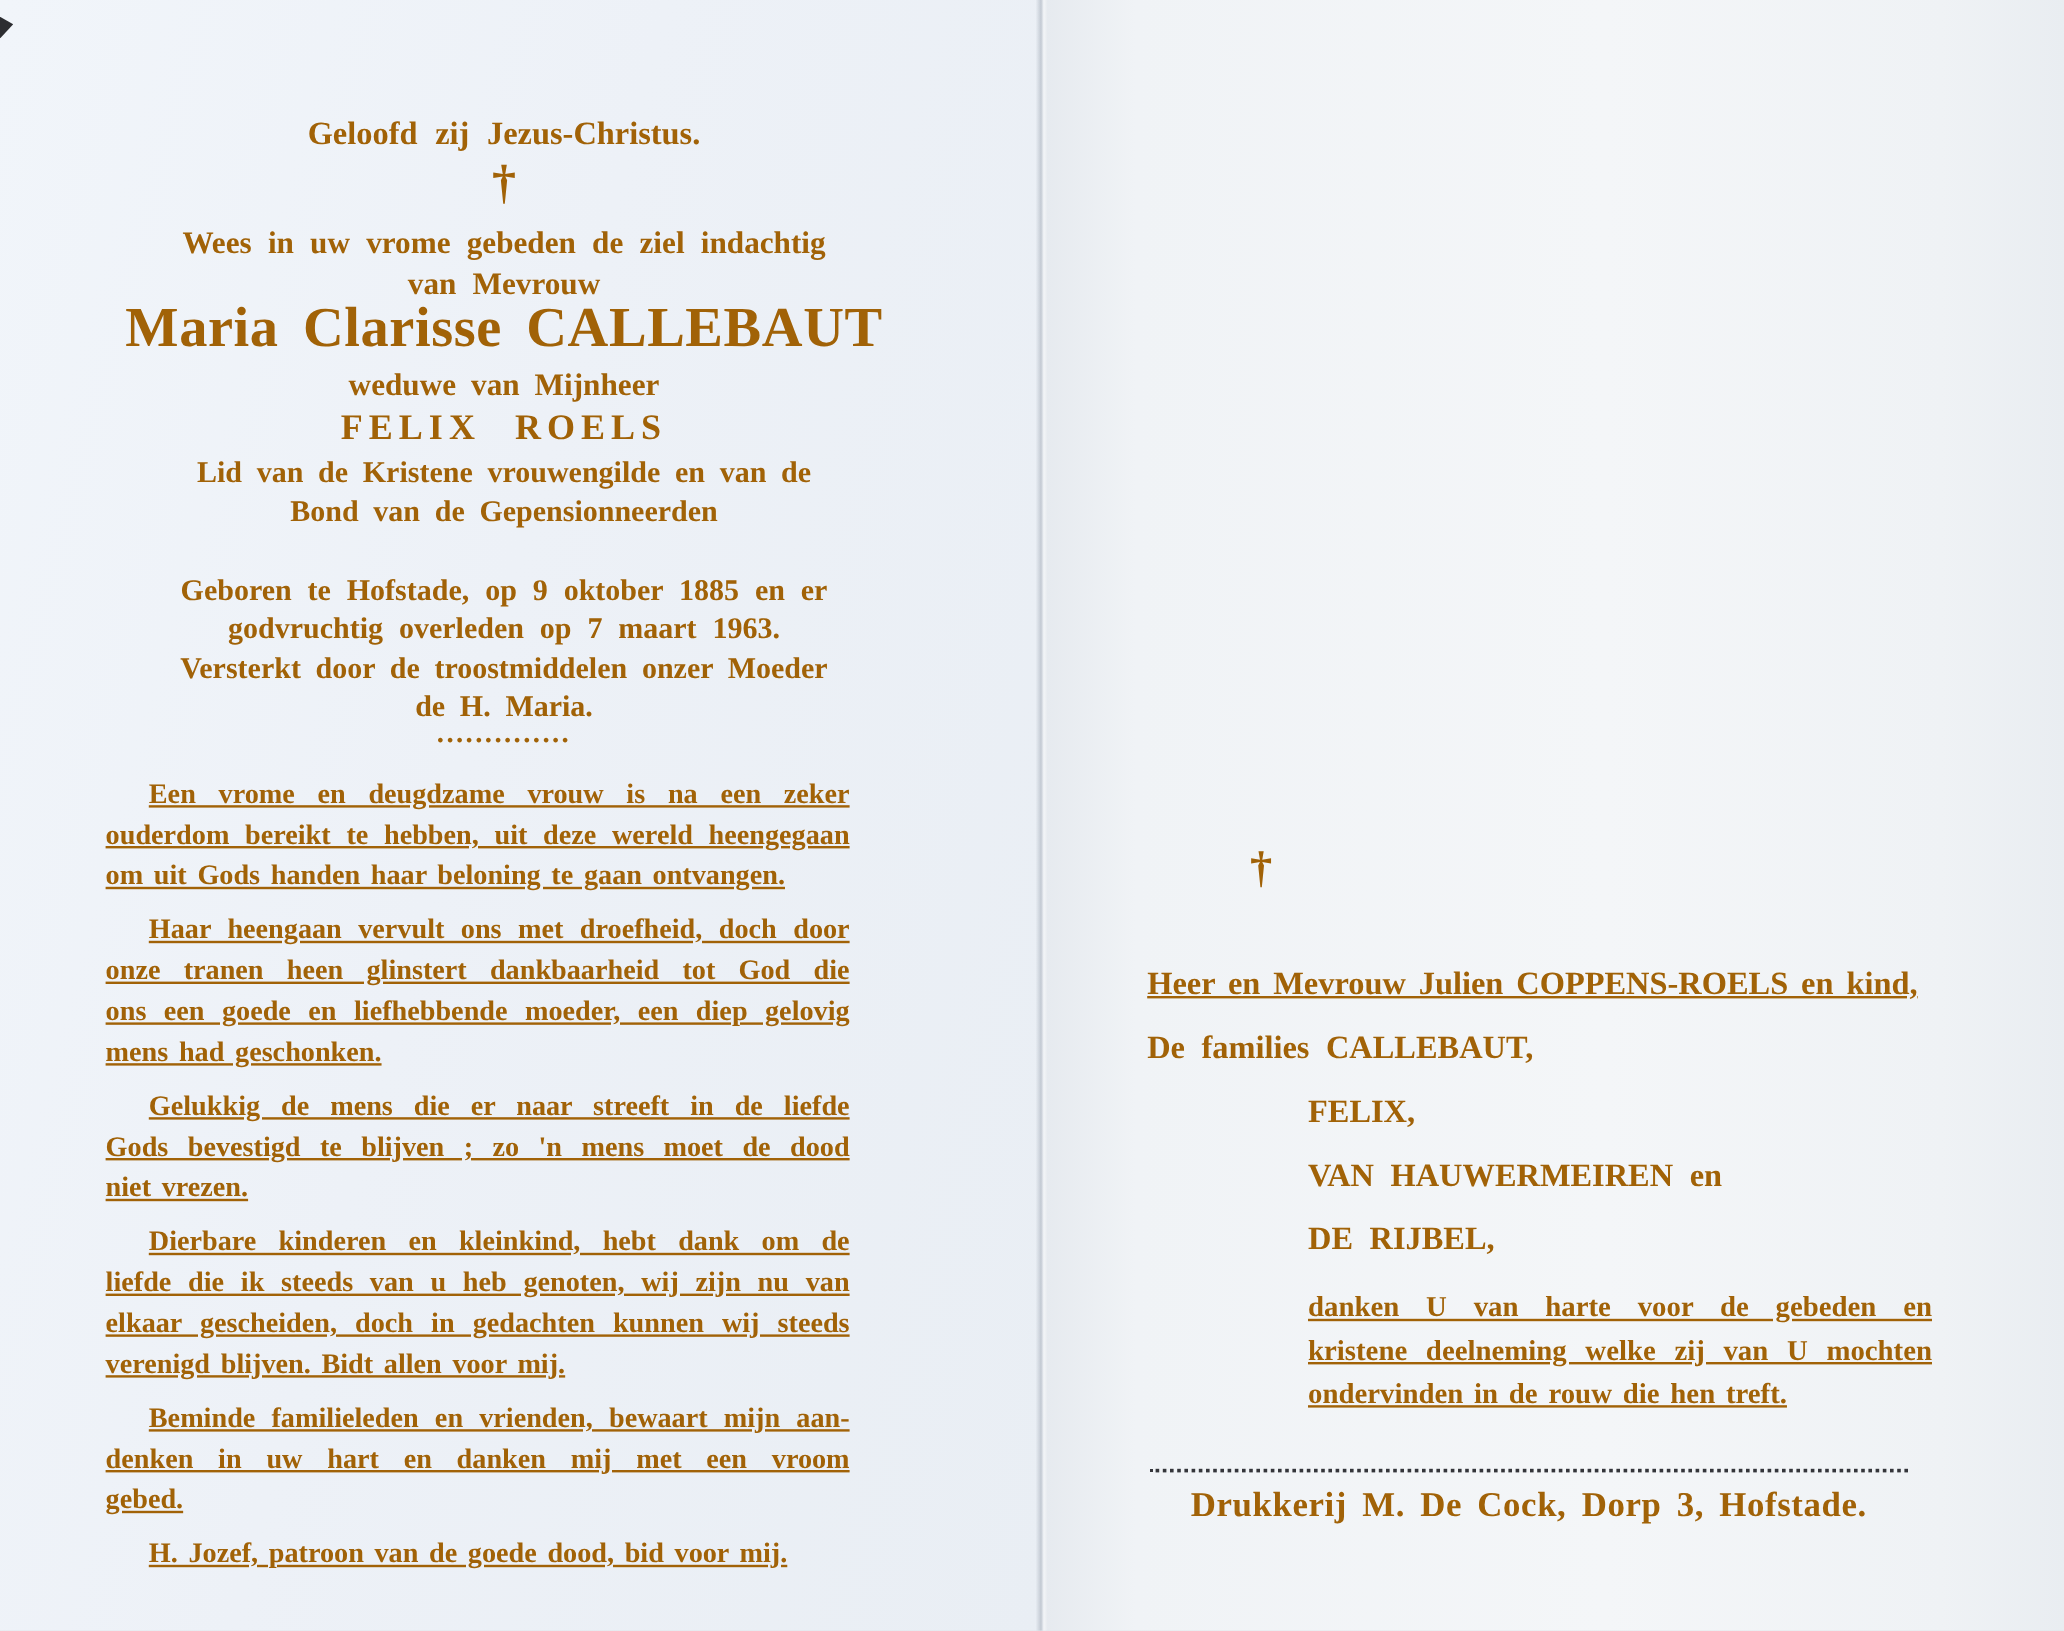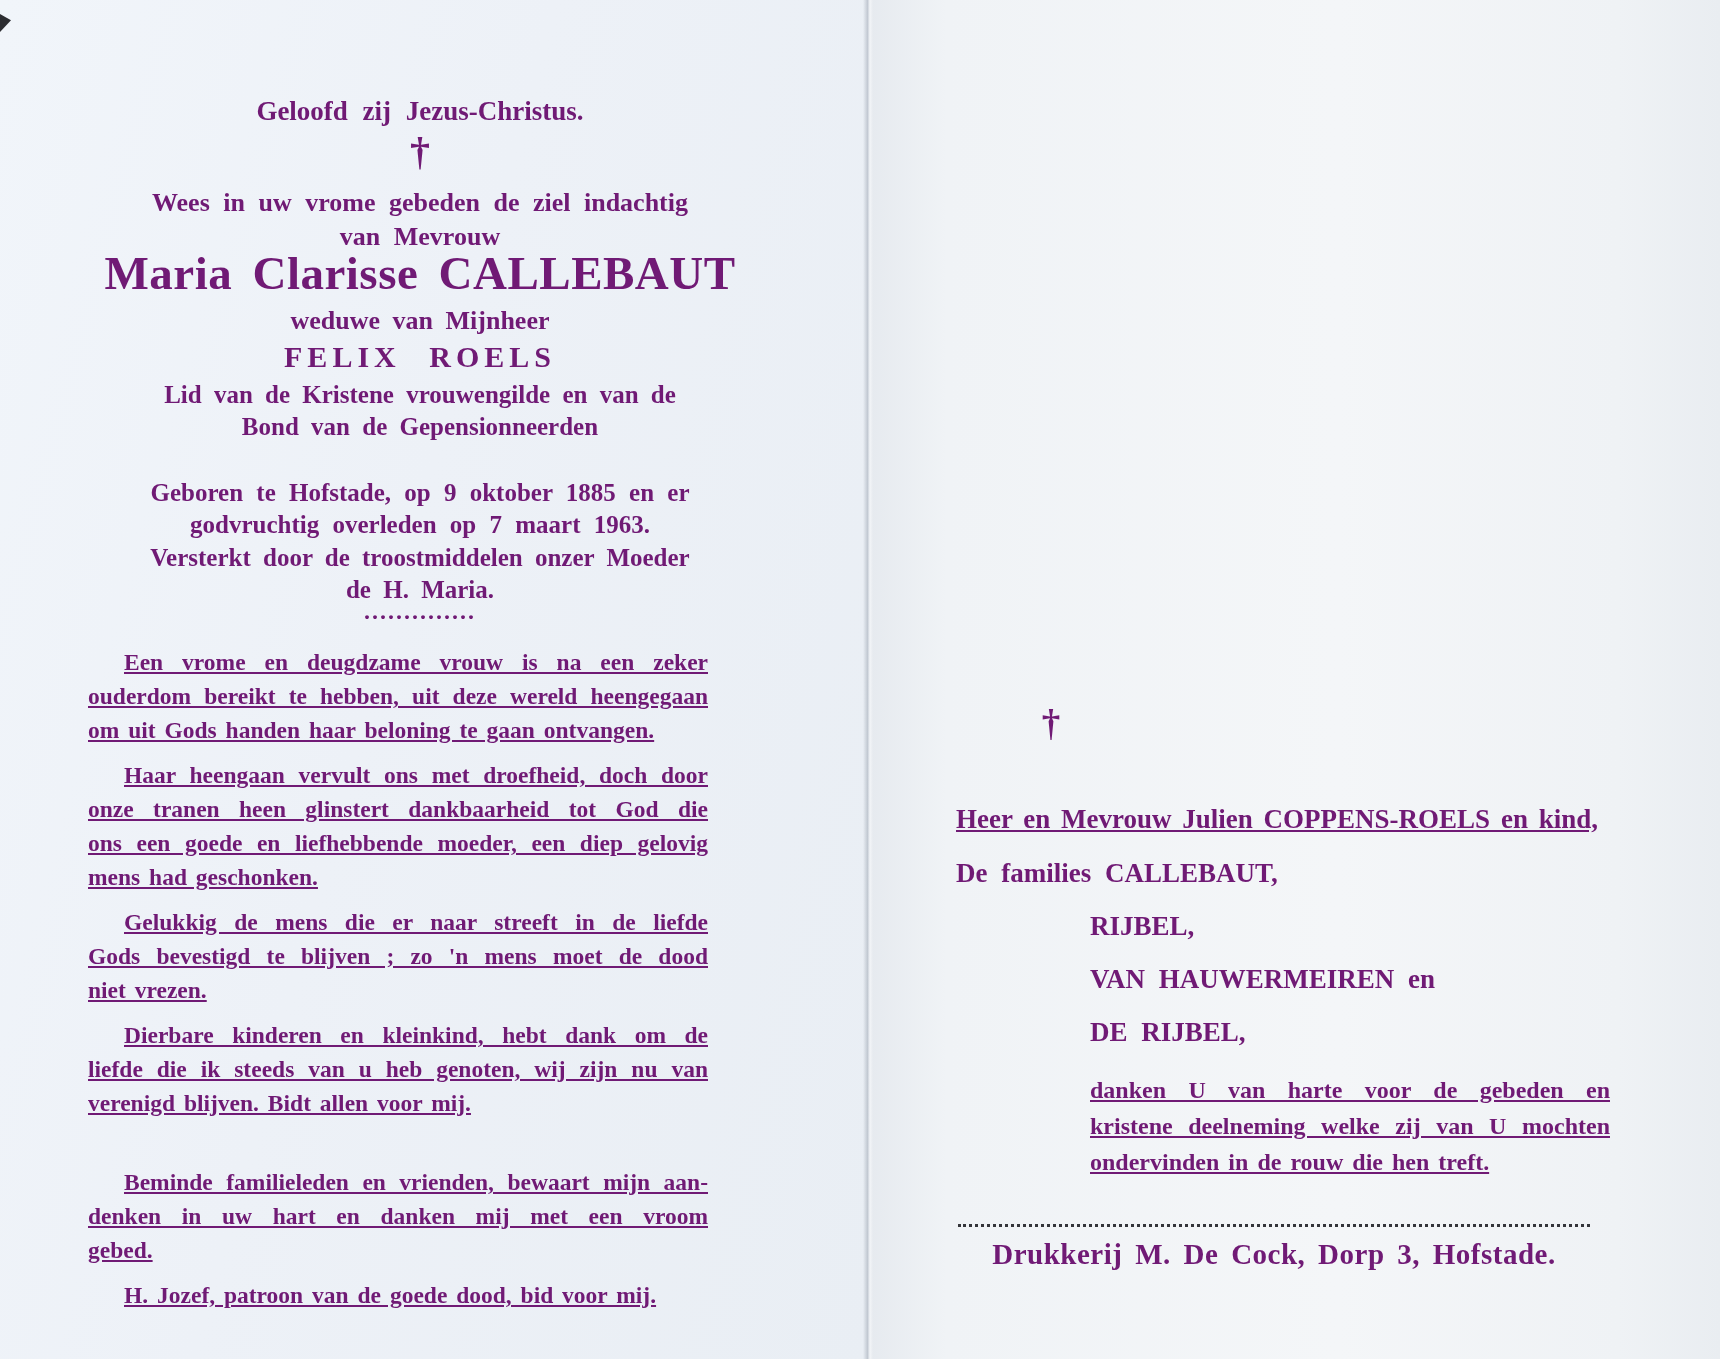--- a/index.html
+++ b/index.html
@@ -1,19 +1,19 @@
 <!DOCTYPE html>
 <html><head>
 <meta charset="utf-8">
 <style>
   html,body{margin:0;padding:0;background:#dfe3e8;}
   #scan{
     position:relative;width:1720px;height:1359px;overflow:hidden;
     font-family:"Liberation Serif","DejaVu Serif",serif;
-    font-weight:700;color:#701a75;
+    font-weight:700;color:#a16207;
   }
   .page{position:absolute;top:0;height:1359px;}
   #left-page{left:0;width:870px;
     background:linear-gradient(105deg,#f1f5fa 0%,#edf1f7 45%,#e9eef4 100%);}
   #right-page{left:870px;width:850px;
     background:linear-gradient(90deg,#e6eaef 0%,#f0f3f6 9%,#f4f6f8 55%,#eff2f5 88%,#e9edf1 100%);}
   #fold{position:absolute;left:863px;top:0;width:10px;height:1359px;
     background:linear-gradient(90deg,rgba(130,140,155,0) 0%,rgba(130,140,155,.38) 45%,rgba(255,255,255,.5) 70%,rgba(130,140,155,0) 100%);}
   #corner-mark{position:absolute;left:0;top:14px;width:11px;height:18px;background:#2c2d31;
     clip-path:polygon(0 0,100% 35%,0 100%);}
@@ -102,38 +102,39 @@
       <div class="jline last">mens had geschonken.</div>
     </div>
   <div id="para-2" class="abs para">
       <div class="jline first">Gelukkig de mens die er naar streeft in de liefde</div>
       <div class="jline">Gods bevestigd te blijven ; zo 'n mens moet de dood</div>
       <div class="jline last">niet vrezen.</div>
     </div>
   <div id="para-3" class="abs para">
       <div class="jline first">Dierbare kinderen en kleinkind, hebt dank om de</div>
       <div class="jline">liefde die ik steeds van u heb genoten, wij zijn nu van</div>
+      <div class="jline">elkaar gescheiden, doch in gedachten kunnen wij steeds</div>
       <div class="jline last">verenigd blijven. Bidt allen voor mij.</div>
     </div>
   <div id="para-4" class="abs para">
       <div class="jline first">Beminde familieleden en vrienden, bewaart mijn aan-</div>
       <div class="jline">denken in uw hart en danken mij met een vroom</div>
       <div class="jline last">gebed.</div>
     </div>
   <div id="para-5" class="abs para">
       <div class="jline last first">H. Jozef, patroon van de goede dood, bid voor mij.</div>
     </div>
 
   <div class="abs c cross2">†</div>
 
   <div class="abs mourners jline">Heer en Mevrouw Julien COPPENS-ROELS en kind,</div>
 
   <div class="abs nw fam-intro">De families CALLEBAUT,</div>
 
-  <div id="fam-0" class="abs nw fam">RIJBEL,</div>
+  <div id="fam-0" class="abs nw fam">FELIX,</div>
   <div id="fam-1" class="abs nw fam">VAN HAUWERMEIREN en</div>
   <div id="fam-2" class="abs nw fam">DE RIJBEL,</div>
 
   <div class="abs thanks">
       <div class="jline">danken U van harte voor de gebeden en</div>
       <div class="jline">kristene deelneming welke zij van U mochten</div>
       <div class="jline last">ondervinden in de rouw die hen treft.</div>
     </div>
 
   <div class="abs rule"></div>

